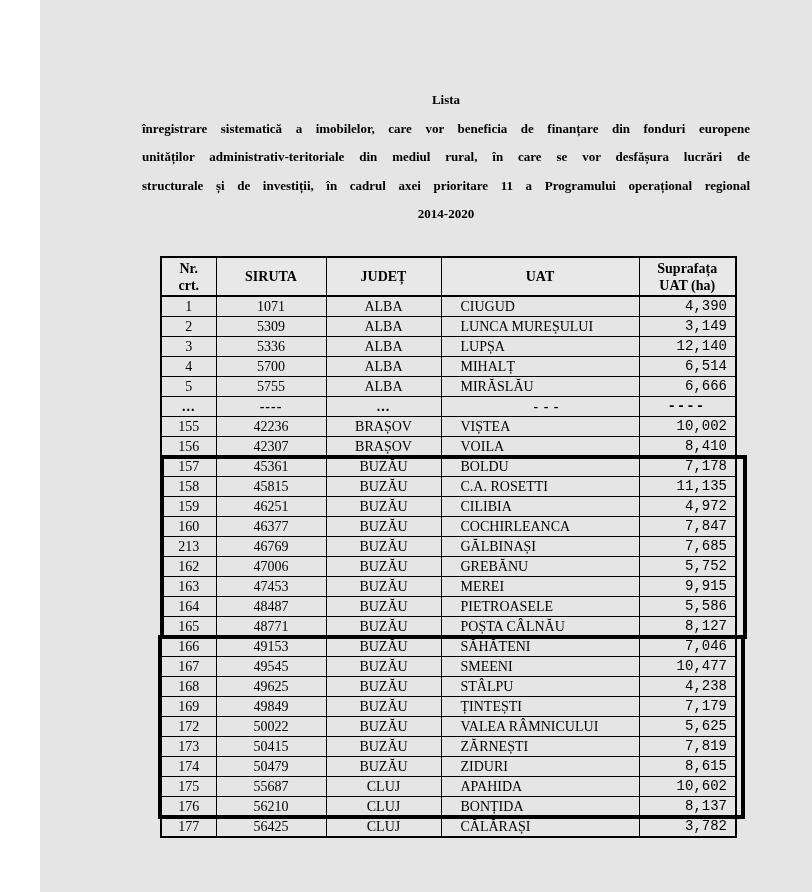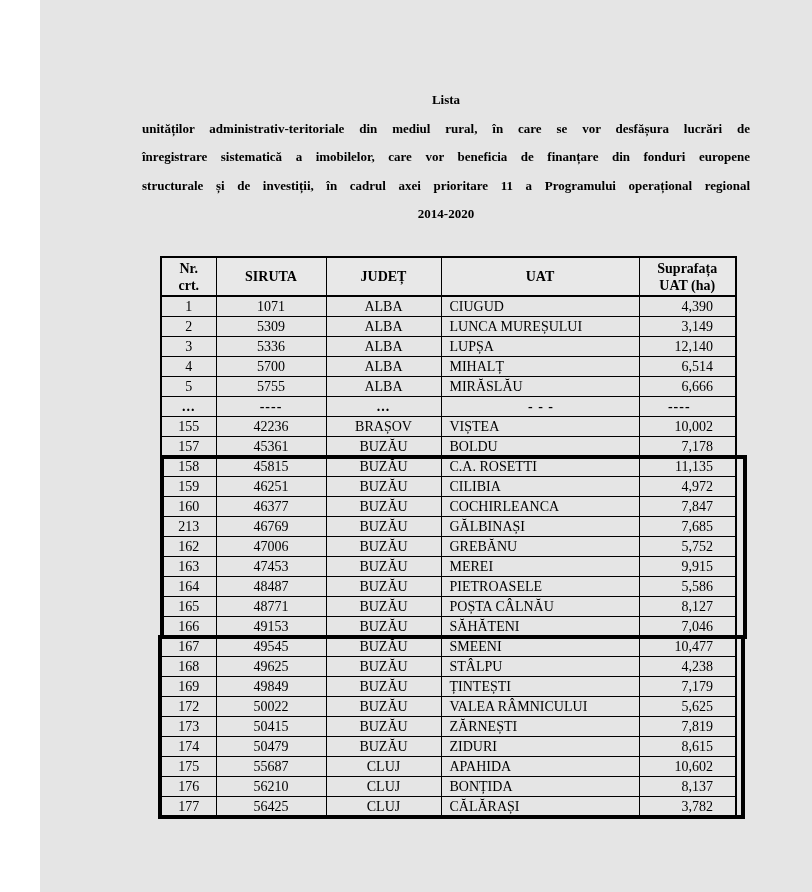--- a/index.html
+++ b/index.html
@@ -67,41 +67,41 @@
   .data-table td {
     border: 1.4px solid #000;
     height: 19px;
     line-height: 19px;
     padding: 0 6px;
     vertical-align: middle;
     overflow: hidden;
     white-space: nowrap;
   }
   td.col-nr, td.col-siruta, td.col-judet { text-align: center; }
-  td.col-uat { text-align: left; padding-left: 8px; }
-  td.col-suprafata { text-align: right; padding-right: 22px; }
+  td.col-uat { text-align: left; padding-left: 19px; }
+  td.col-suprafata { text-align: right; padding-right: 8px; font-family: Liberation Mono, monospace; }
   tr.dots-row td { text-align: center !important; font-weight: bold; letter-spacing: 1px; }
   
   .hl-box {
     position: absolute;
     border: 4px solid #000;
     pointer-events: none;
     z-index: 5;
     background: transparent;
   }
 </style>
 </head>
 <body>
 
 <div class="page">
 
   <div class="title-block">
     <div class="title-line-center">Lista</div>
+    <div class="title-line-just">înregistrare sistematică a imobilelor, care vor beneficia de finanțare din fonduri europene</div>
     <div class="title-line-just">unităților administrativ-teritoriale din mediul rural, în care se vor desfășura lucrări de</div>
-    <div class="title-line-just">înregistrare sistematică a imobilelor, care vor beneficia de finanțare din fonduri europene</div>
     <div class="title-line-just">structurale și de investiții, în cadrul axei prioritare 11 a Programului operațional regional</div>
     <div class="title-line-center">2014-2020</div>
   </div>
 
   <div class="table-wrap">
     <table class="data-table">
       <colgroup>
         <col class="c-nr">
           <col class="c-siruta">
           <col class="c-judet">
@@ -163,20 +163,27 @@
             <td class="col-suprafata">----</td>
           </tr>
           <tr>
             <td class="col-nr">155</td>
             <td class="col-siruta">42236</td>
             <td class="col-judet">BRAȘOV</td>
             <td class="col-uat">VIȘTEA</td>
             <td class="col-suprafata">10,002</td>
           </tr>
           <tr>
+            <td class="col-nr">156</td>
+            <td class="col-siruta">42307</td>
+            <td class="col-judet">BRAȘOV</td>
+            <td class="col-uat">VOILA</td>
+            <td class="col-suprafata">8,410</td>
+          </tr>
+          <tr>
             <td class="col-nr">157</td>
             <td class="col-siruta">45361</td>
             <td class="col-judet">BUZĂU</td>
             <td class="col-uat">BOLDU</td>
             <td class="col-suprafata">7,178</td>
           </tr>
           <tr>
             <td class="col-nr">158</td>
             <td class="col-siruta">45815</td>
             <td class="col-judet">BUZĂU</td>

